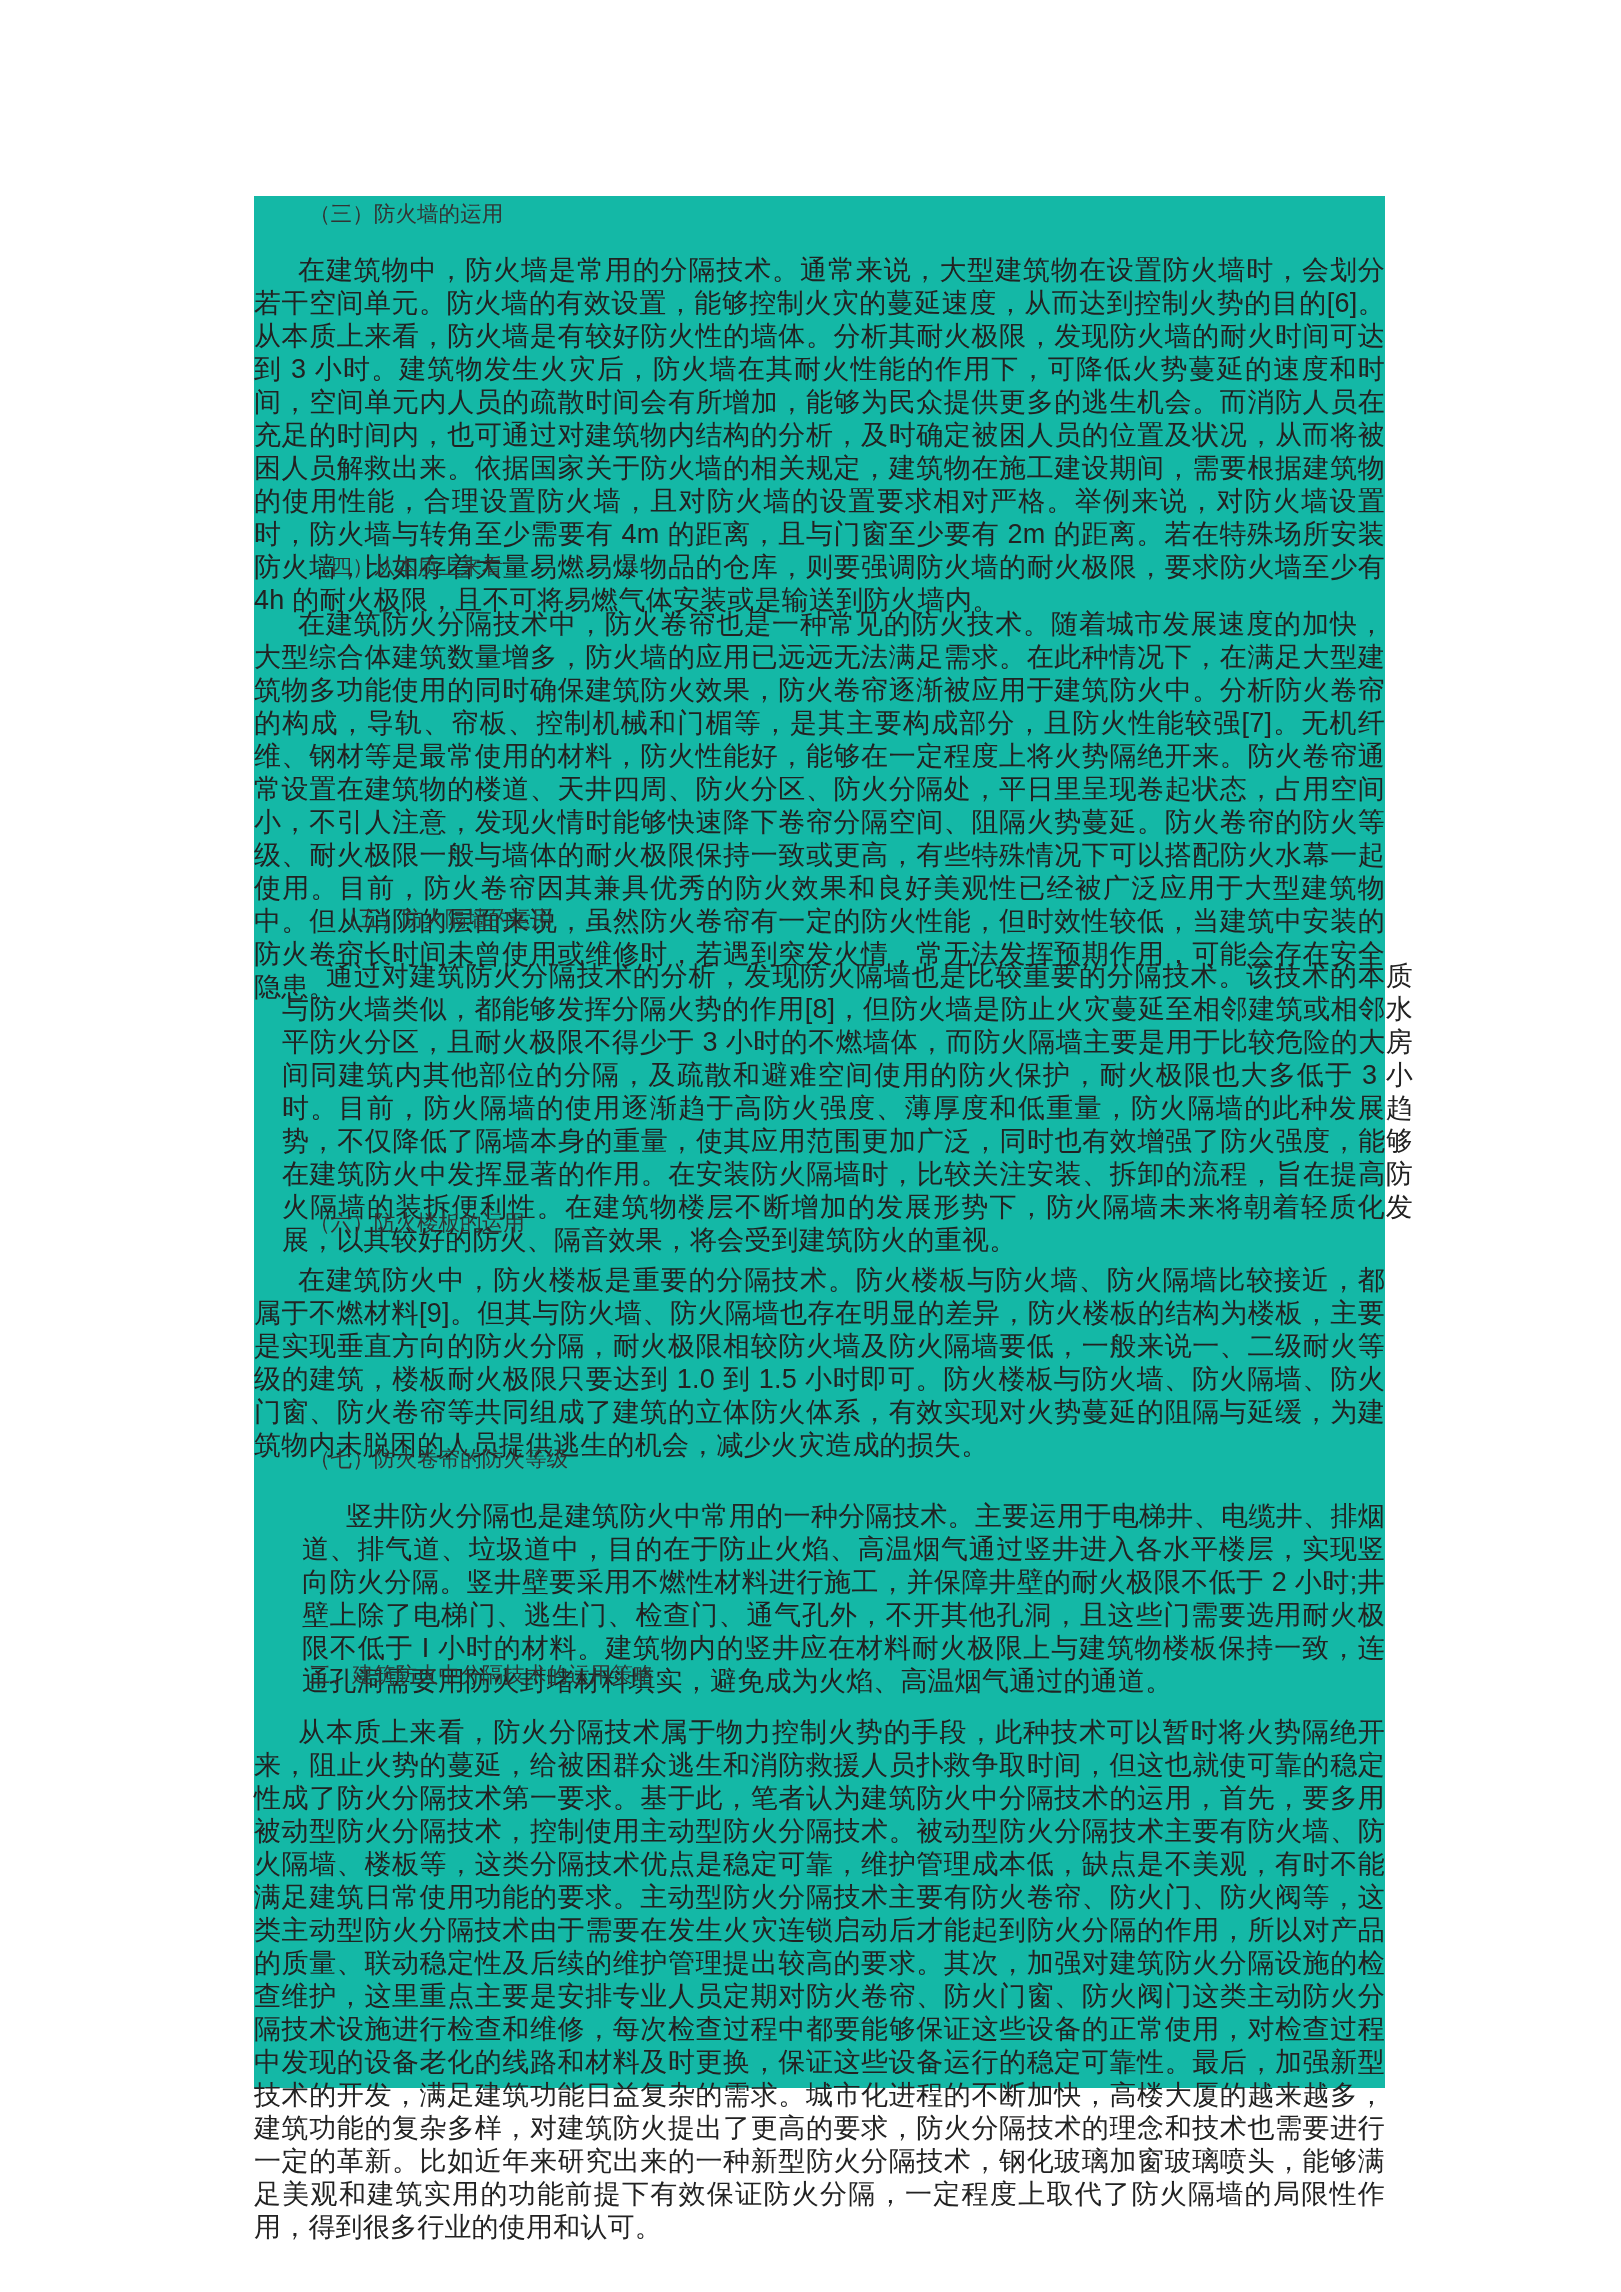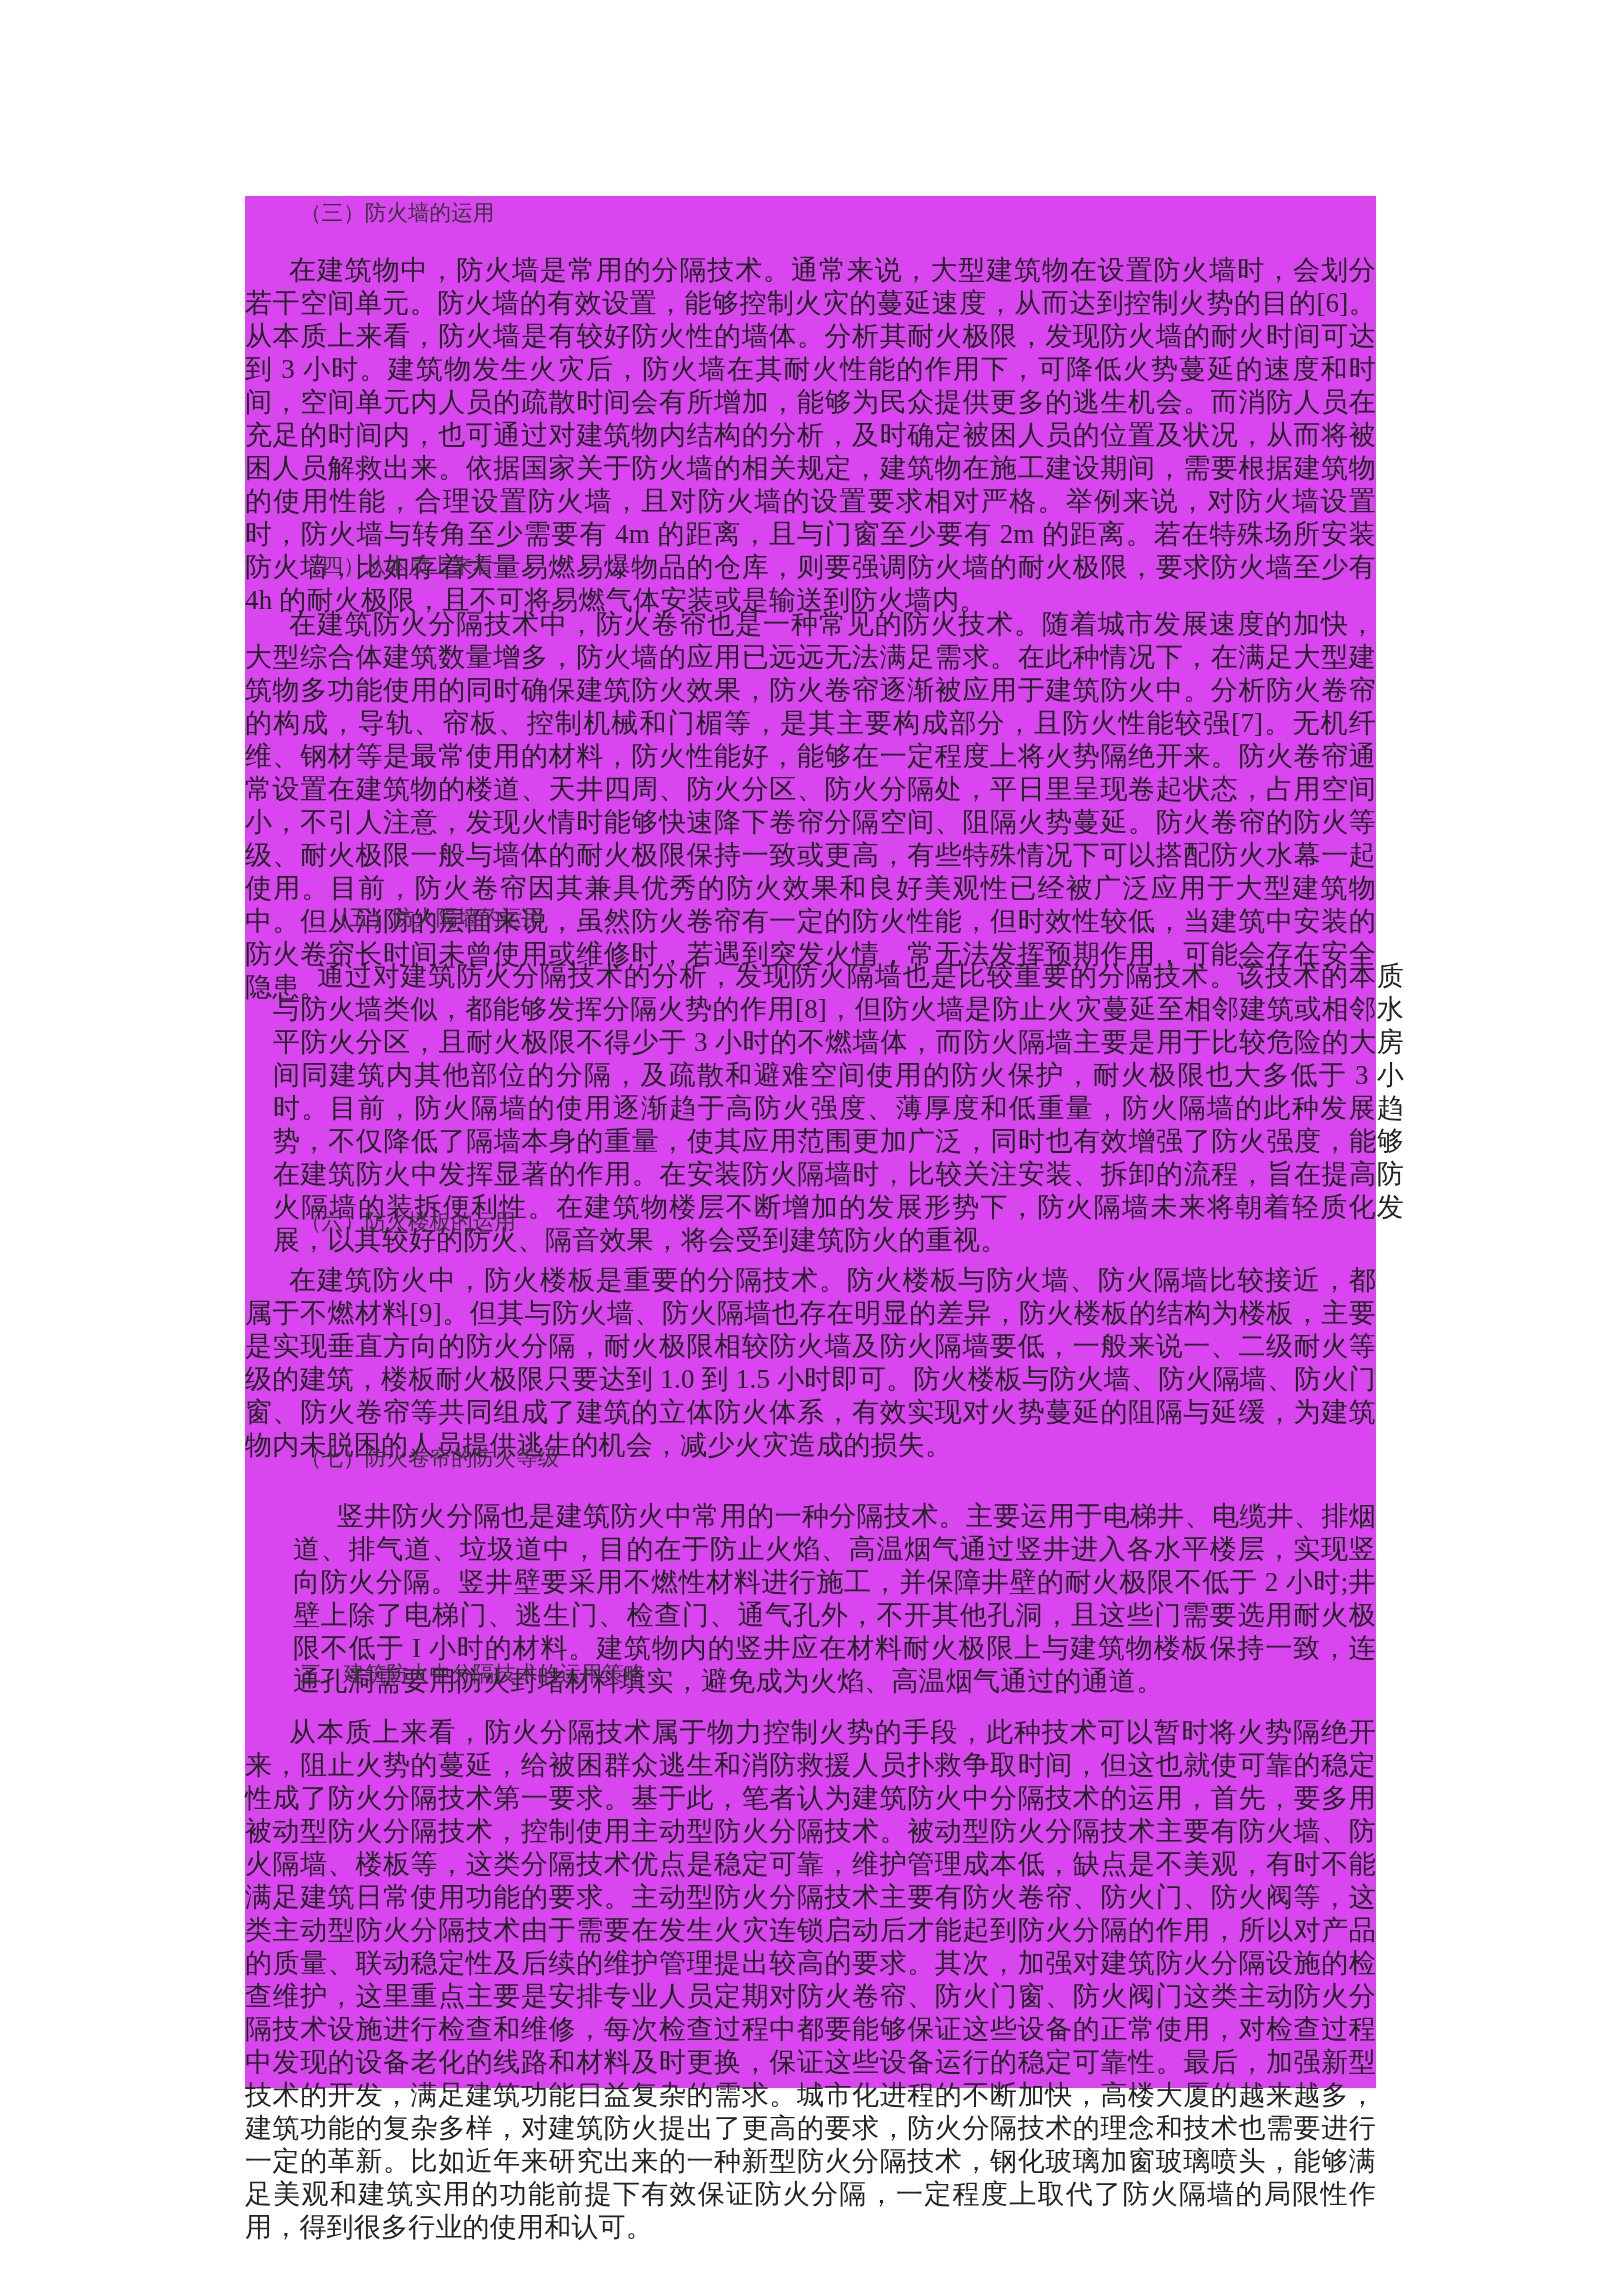--- a/index.html
+++ b/index.html
@@ -1,24 +1,24 @@
 <!DOCTYPE html>
 <html><head>
 <meta charset="utf-8">
 <style>
   html, body { margin: 0; padding: 0; background: #ffffff; }
   body { width: 1621px; height: 2293px; position: relative; overflow: hidden; }
   .page {
     position: absolute;
-    left: 245px;
+    left: 254px;
     top: 196px;
     width: 1131px;
     height: 1892px;
-    background: #d946ef;
-    font-family: Liberation Serif, serif;
+    background: #14b8a6;
+    font-family: Liberation Sans, sans-serif;
     color: #222222;
   }
   .heading {
     font-size: 21.6px;
     line-height: 29px;
     margin: 0;
     padding-left: 55px;
     color: #333333;
     font-weight: normal;
   }

